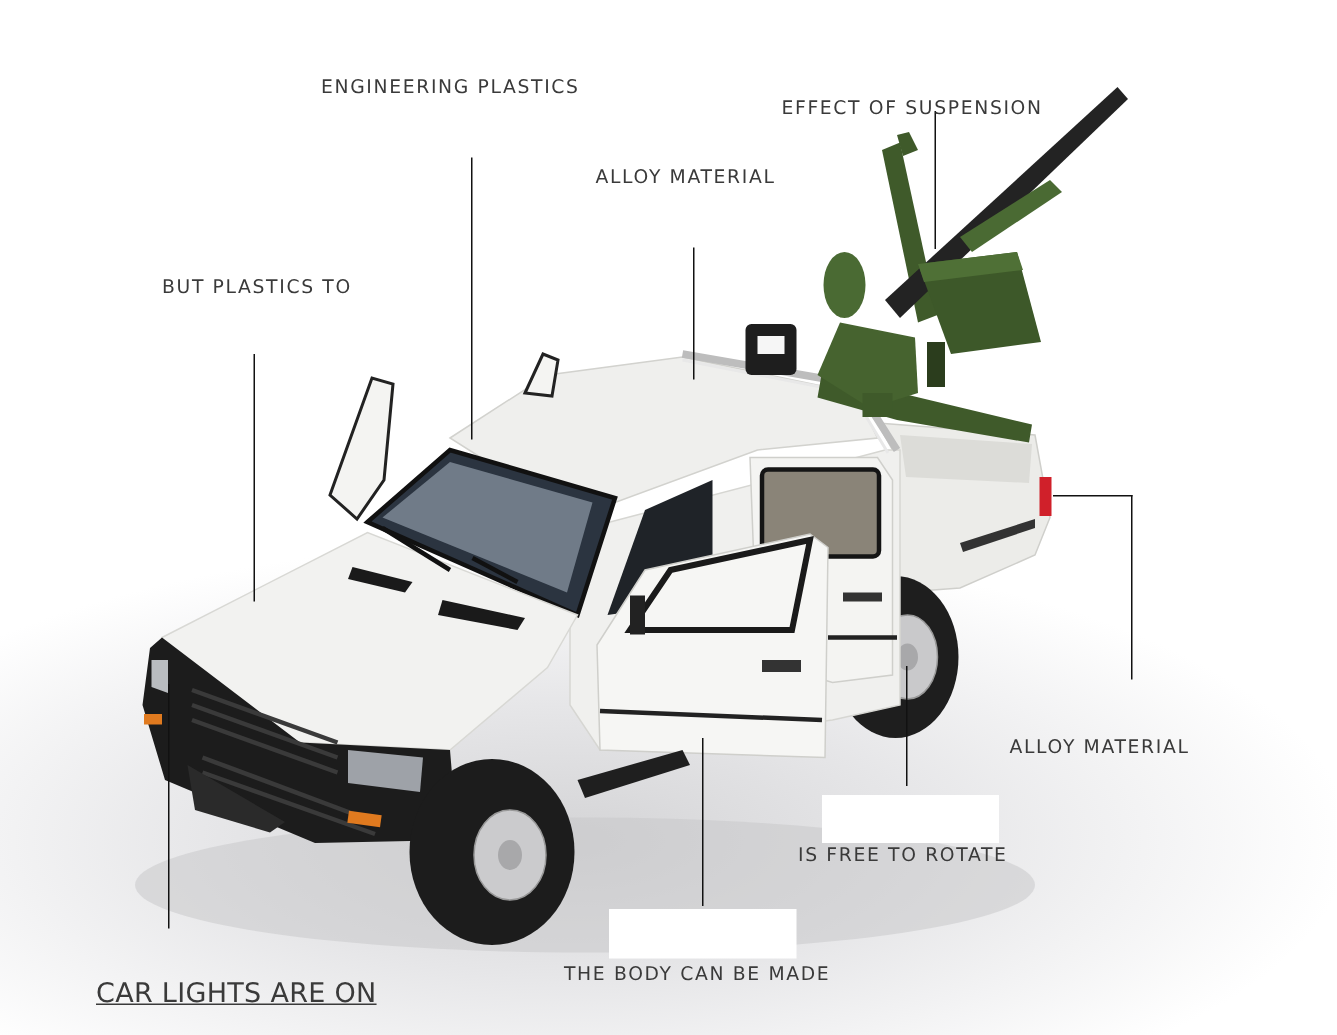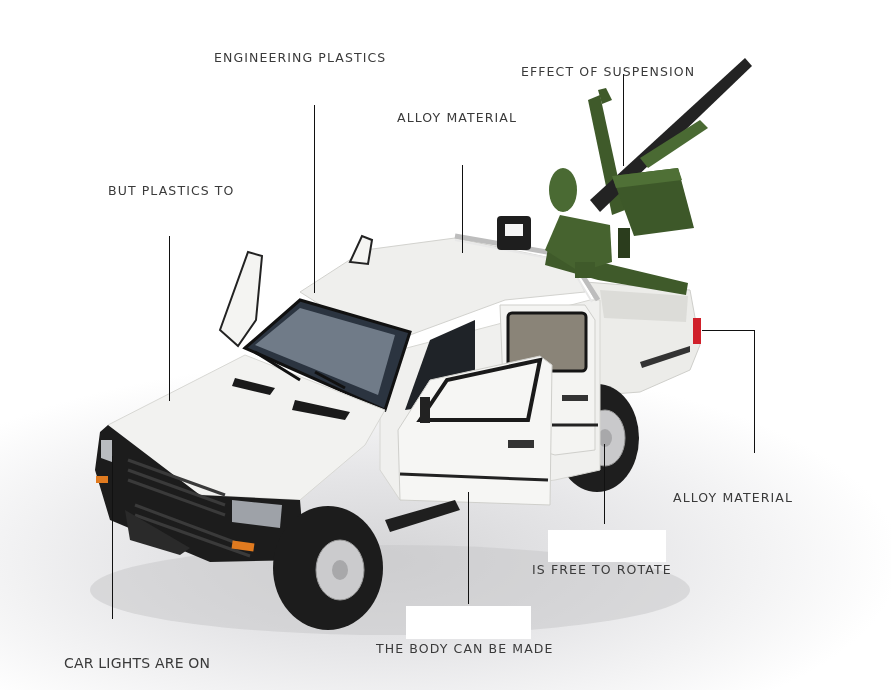--- a/index.html
+++ b/index.html
@@ -2,21 +2,21 @@
 <html><head>
   <meta charset="utf-8">
   <style>
     html, body { margin: 0; padding: 0; }
     body { width: 891px; height: 690px; background: #ffffff; position: relative; overflow: hidden;
            font-family: "DejaVu Sans", sans-serif; }
     .stage { position: absolute; left: 0; top: 0; width: 891px; height: 690px; }
     .floor { position: absolute; left: 0; top: 0; width: 891px; height: 690px;
              background: radial-gradient(ellipse 520px 200px at 380px 560px, #d4d4d6 0%, #e6e6e8 45%, rgba(255,255,255,0) 100%); }
     .label { position: absolute; font-size: 12.5px; letter-spacing: 1.1px; color: #3a3a3a; white-space: nowrap; line-height: 14px; }
-    .label.cond { letter-spacing: 0.2px; font-size: 14px; }
+    .label.cond { letter-spacing: 0.2px; font-size: 18px; text-decoration: underline; }
     .vline { position: absolute; width: 1px; background: #111; }
     .hline { position: absolute; height: 1px; background: #111; }
     .mask { position: absolute; background: #ffffff; }
     svg.truck { position: absolute; left: 0; top: 0; }
   </style>
 </head>
 <body>
 
 <div class="stage">
   <div class="floor"></div>

